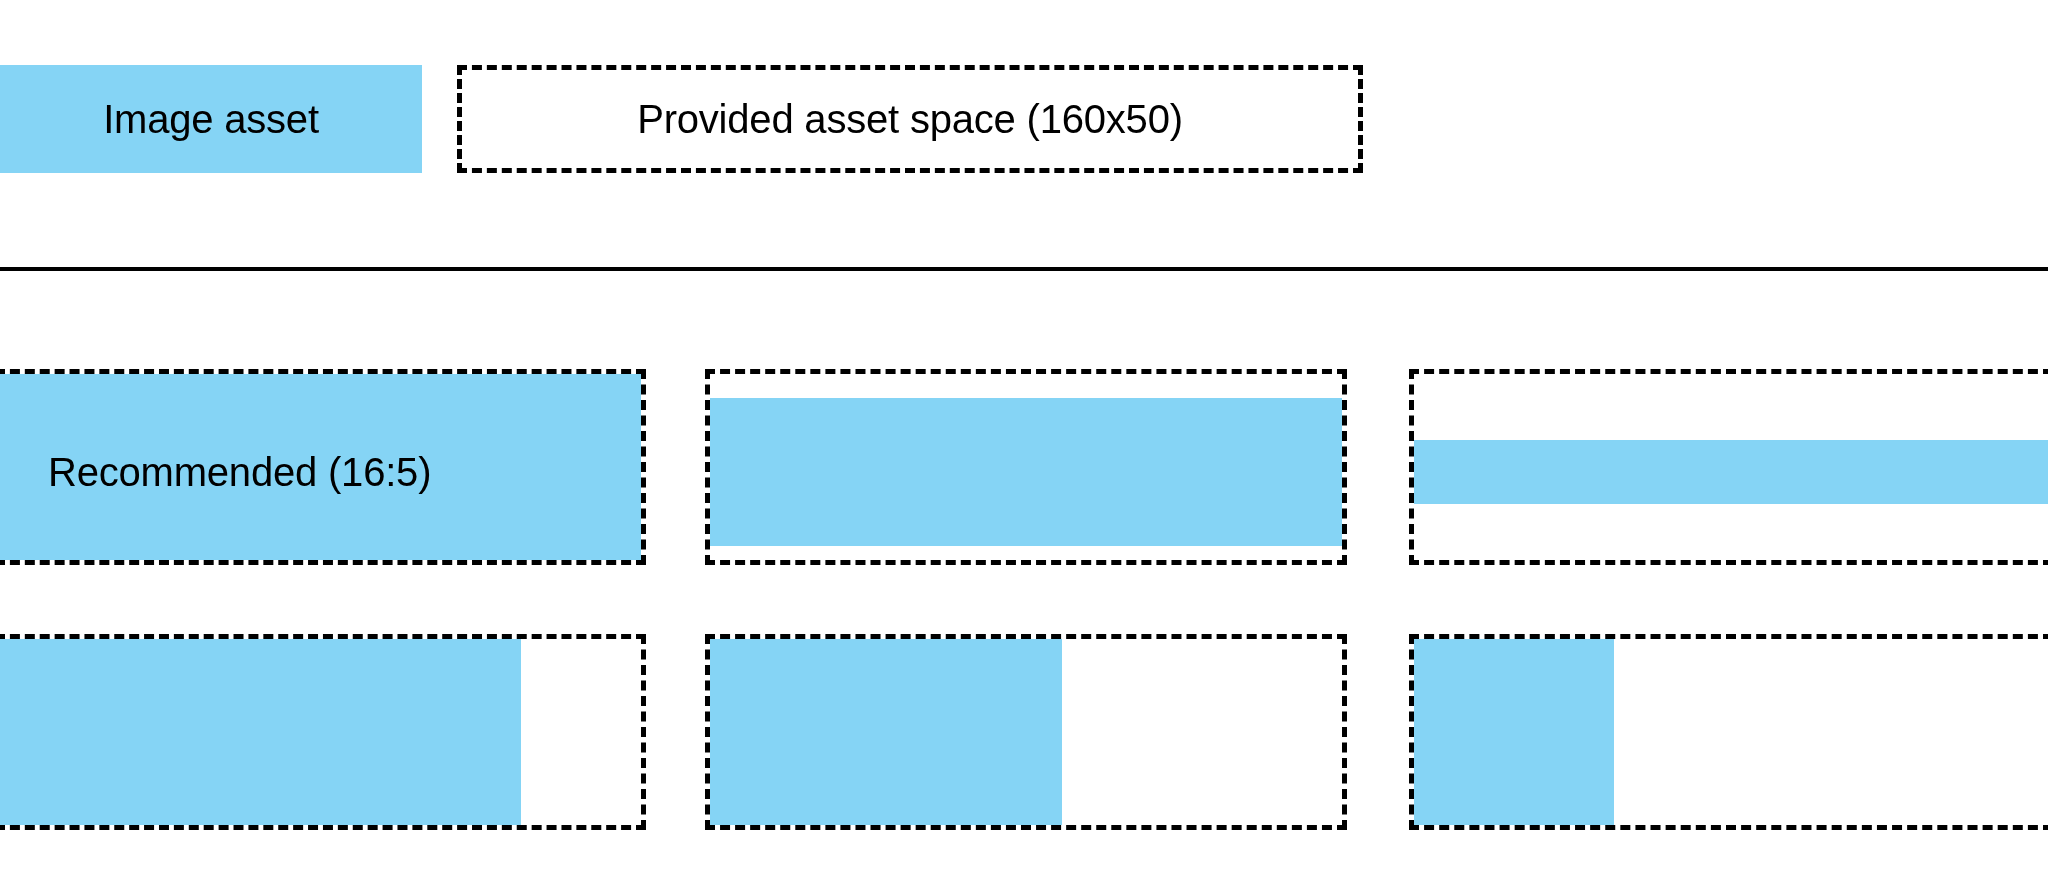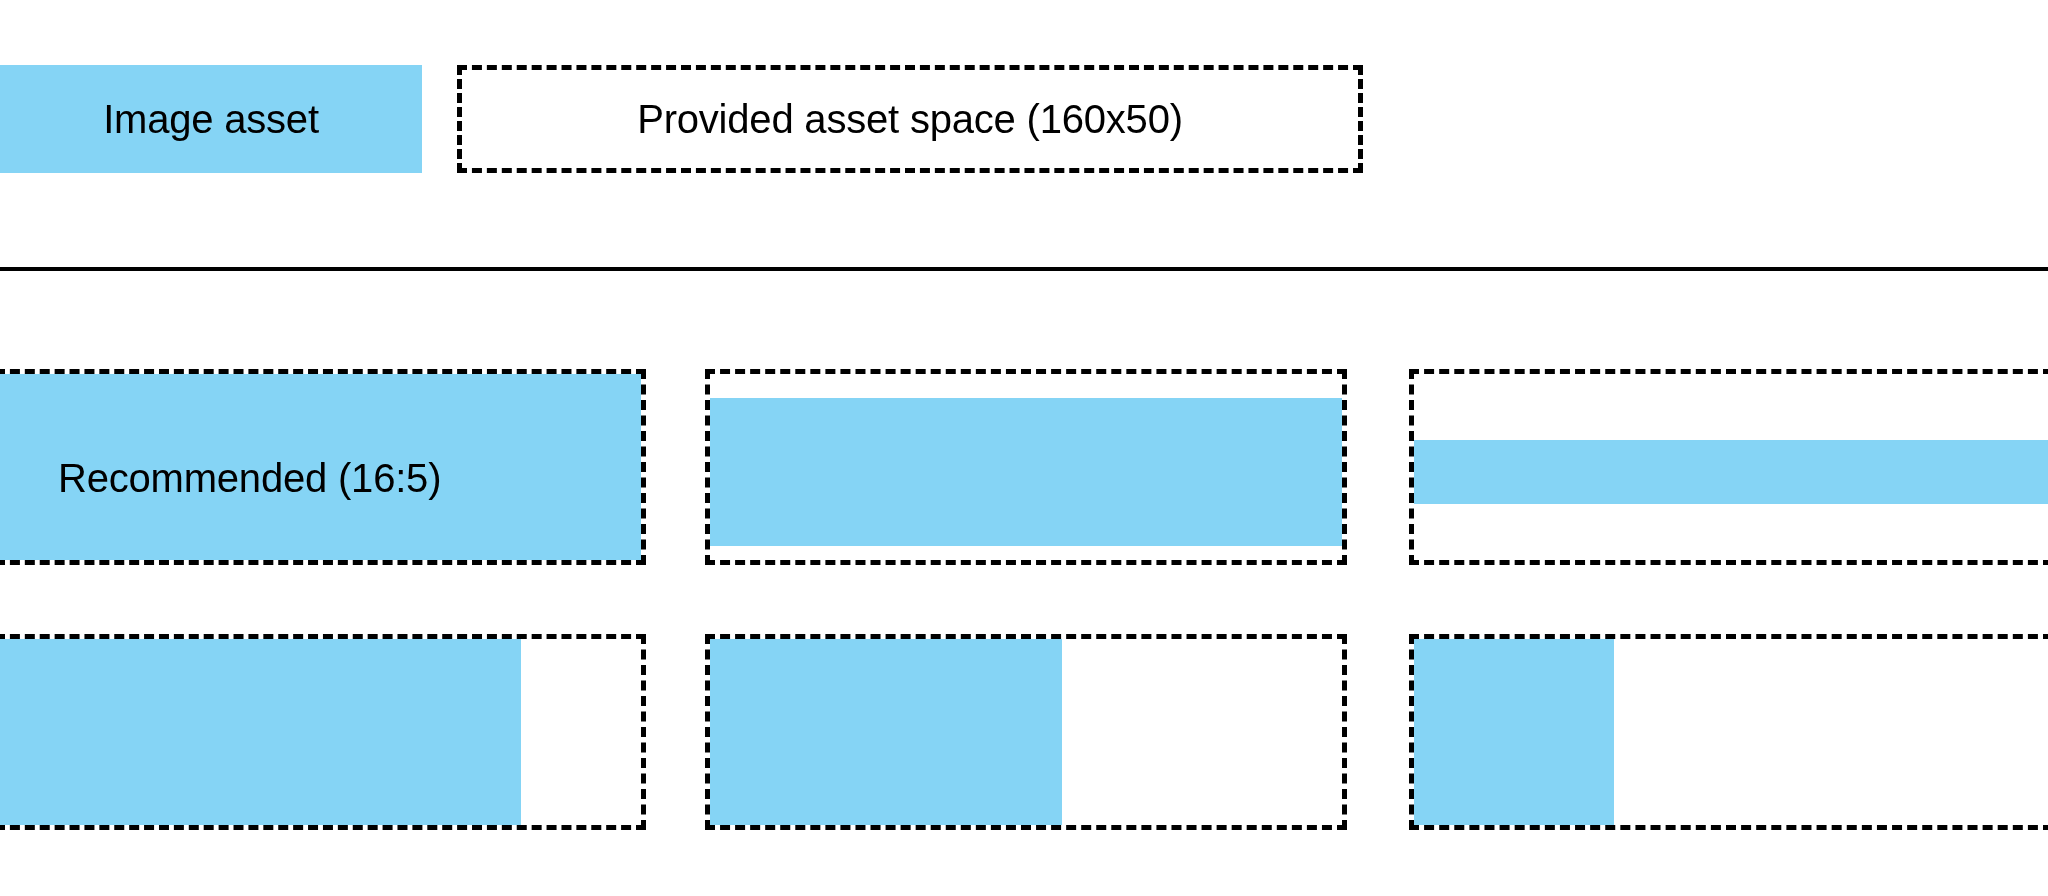--- a/index.html
+++ b/index.html
@@ -118,31 +118,30 @@
   .fill-a2 { left: 0;   top: 24px; width: 100%; height: 148px; }
   .fill-a3 { left: 0;   top: 66px; width: 100%; height: 64px;  }
 
   
   .fill-b1 { left: 0; top: 0; width: 521px; height: 100%; }
   .fill-b2 { left: 0; top: 0; width: 352px; height: 100%; }
   .fill-b3 { left: 0; top: 0; width: 200px; height: 100%; }
 
   .recommended-label {
     position: absolute;
-    left: 58px;
+    left: 48px;
     top: 0;
     height: 196px;
     display: flex;
     align-items: center;
     font-size: 40px;
     letter-spacing: -0.2px;
     color: #000000;
     white-space: nowrap;
     z-index: 2;
-    margin-top: 6px;
   }
 </style>
 </head>
 <body>
 
 <div id="stage">
 
   <div class="header-row">
 
     <div class="swatch-filled">

